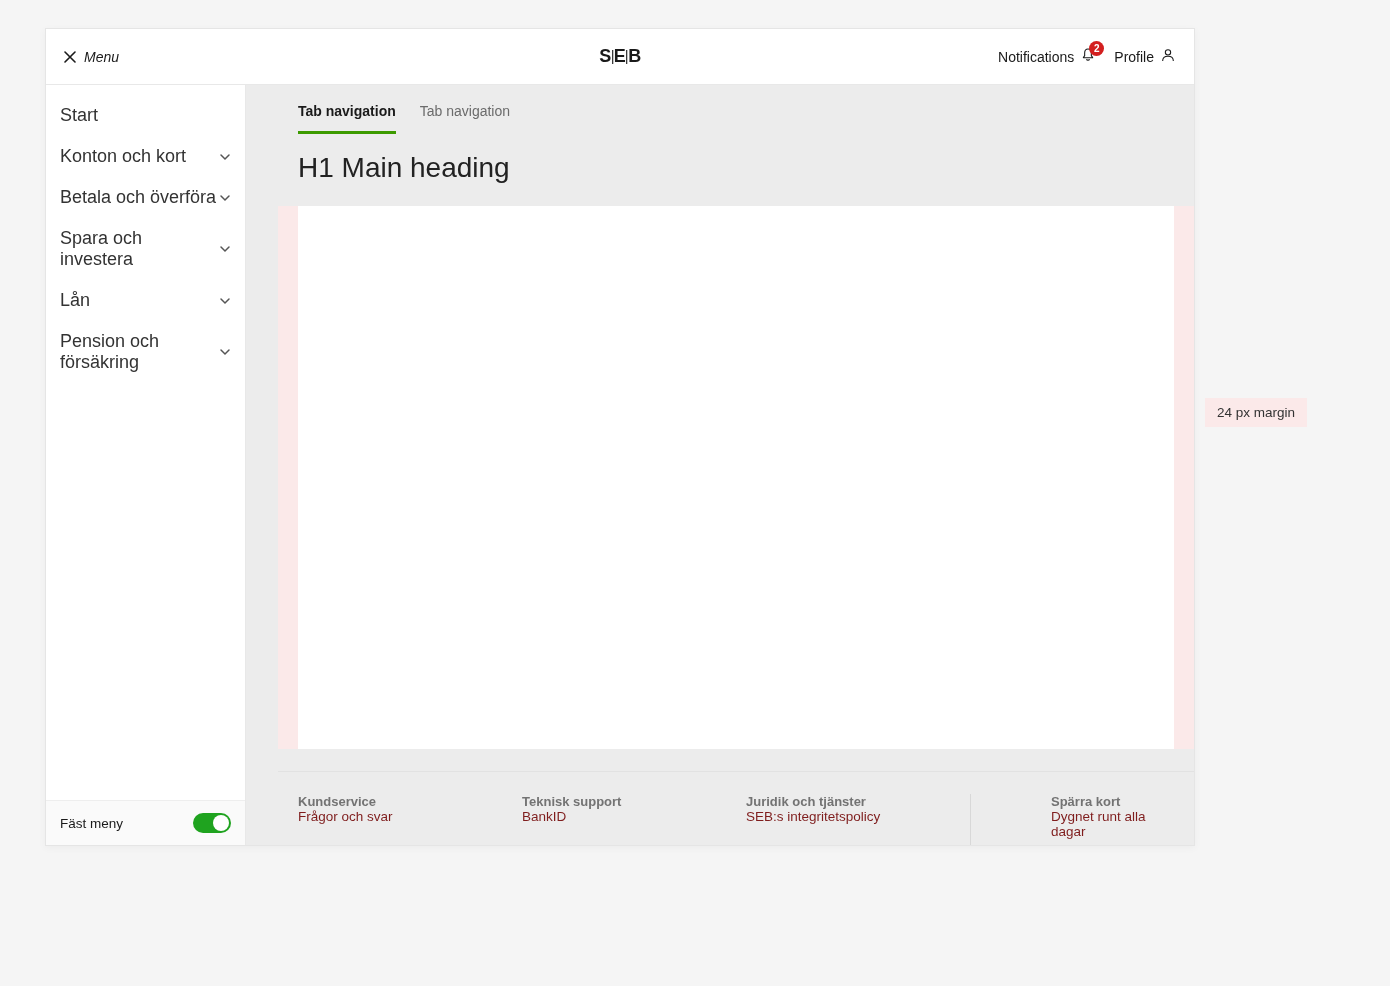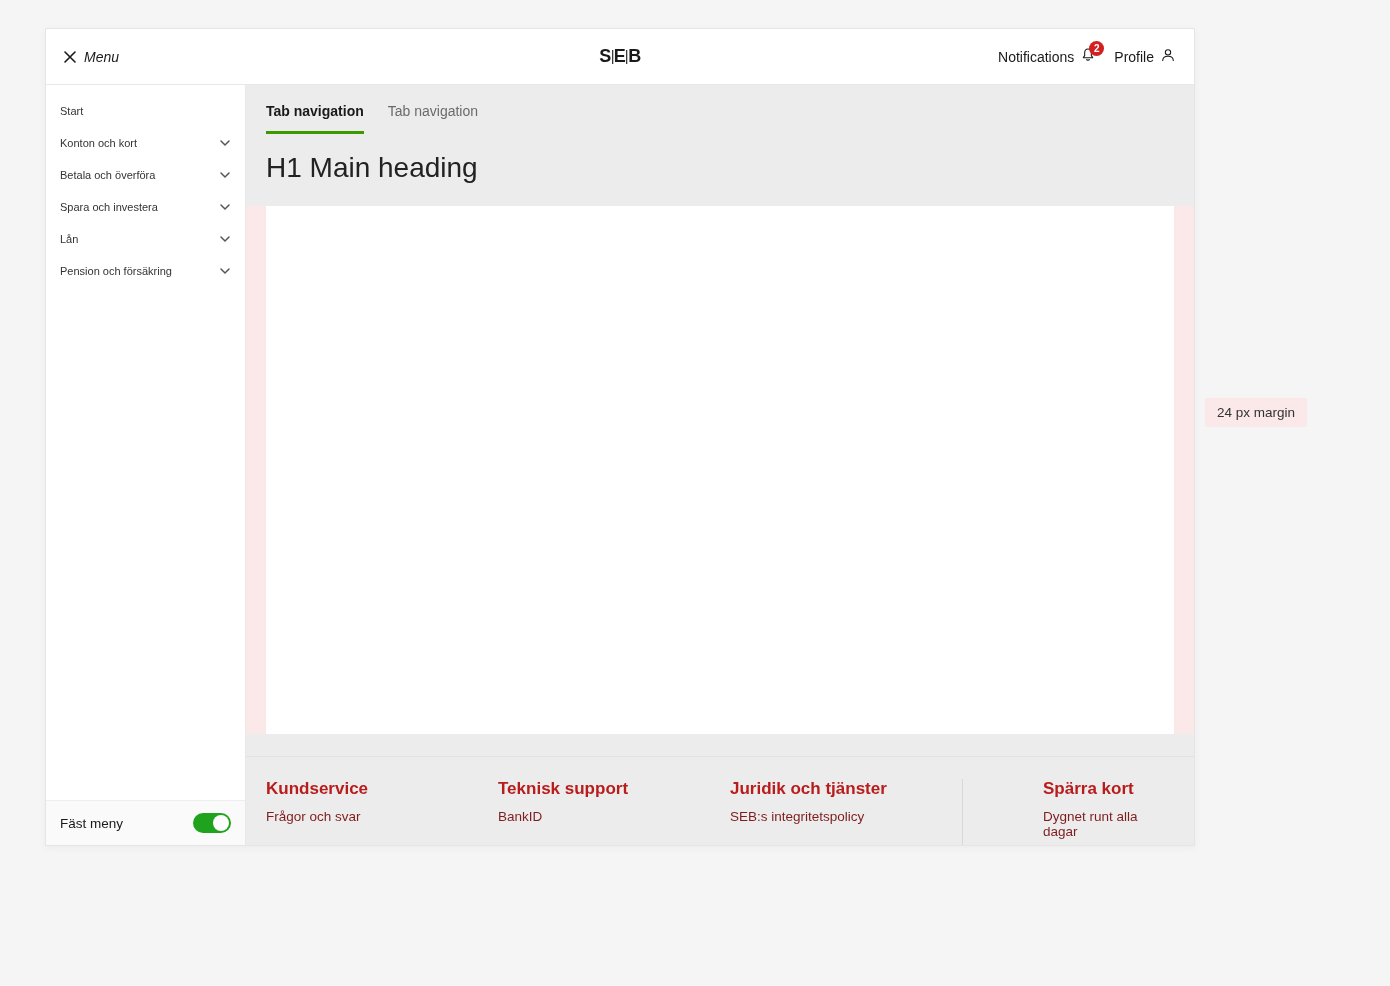--- a/index.html
+++ b/index.html
@@ -96,21 +96,21 @@
       border-right: 1px solid #e8e8e8;
       display: flex;
       flex-direction: column;
     }
     .sidebar-list { flex:1; padding-top: 10px; }
     .sidebar-item {
       display: flex;
       align-items: center;
       justify-content: space-between;
       padding: 10px 14px;
-      font-size: 11px;
+      font-size: 18px;
       color: #333;
       cursor: pointer;
     }
     .sidebar-pin {
       padding: 12px 14px;
       display:flex; align-items:center; justify-content:space-between;
       font-size: 13.5px;
       border-top: 1px solid #eee;
       background:#fafafa;
     }
@@ -126,20 +126,21 @@
       width:16px; height:16px; border-radius:50%;
       background:#fff;
     }
     
     .main {
       flex: 1;
       display:flex;
       flex-direction:column;
       background: #ececec;
       position:relative;
+      padding-left:32px;
     }
     .tabs {
       display:flex;
       gap: 24px;
       padding: 18px 20px 0 20px;
       background: #ececec;
     }
     .tab {
       padding-bottom: 12px;
       font-size: 14px;
@@ -176,24 +177,23 @@
     
     .footer {
       padding: 22px 20px 0 20px;
       border-top: 1px solid #e2e2e2;
       background: #ececec;
       display: grid;
       grid-template-columns: 1fr 1fr 1fr 1fr;
       gap: 20px;
     }
     .footer-col h4 {
-      font-size: 17px;
+      font-size: 13px;
       font-weight: 700;
-      margin-bottom: 10px;
-      color:#b91c1c;
+      color:#737373;
     }
     .footer-col a {
       display:block;
       font-size: 13.5px;
       color:#7f1d1d;
       text-decoration:none;
       margin-bottom:6px;
       cursor:pointer;
     }
     .footer-col.sep {

